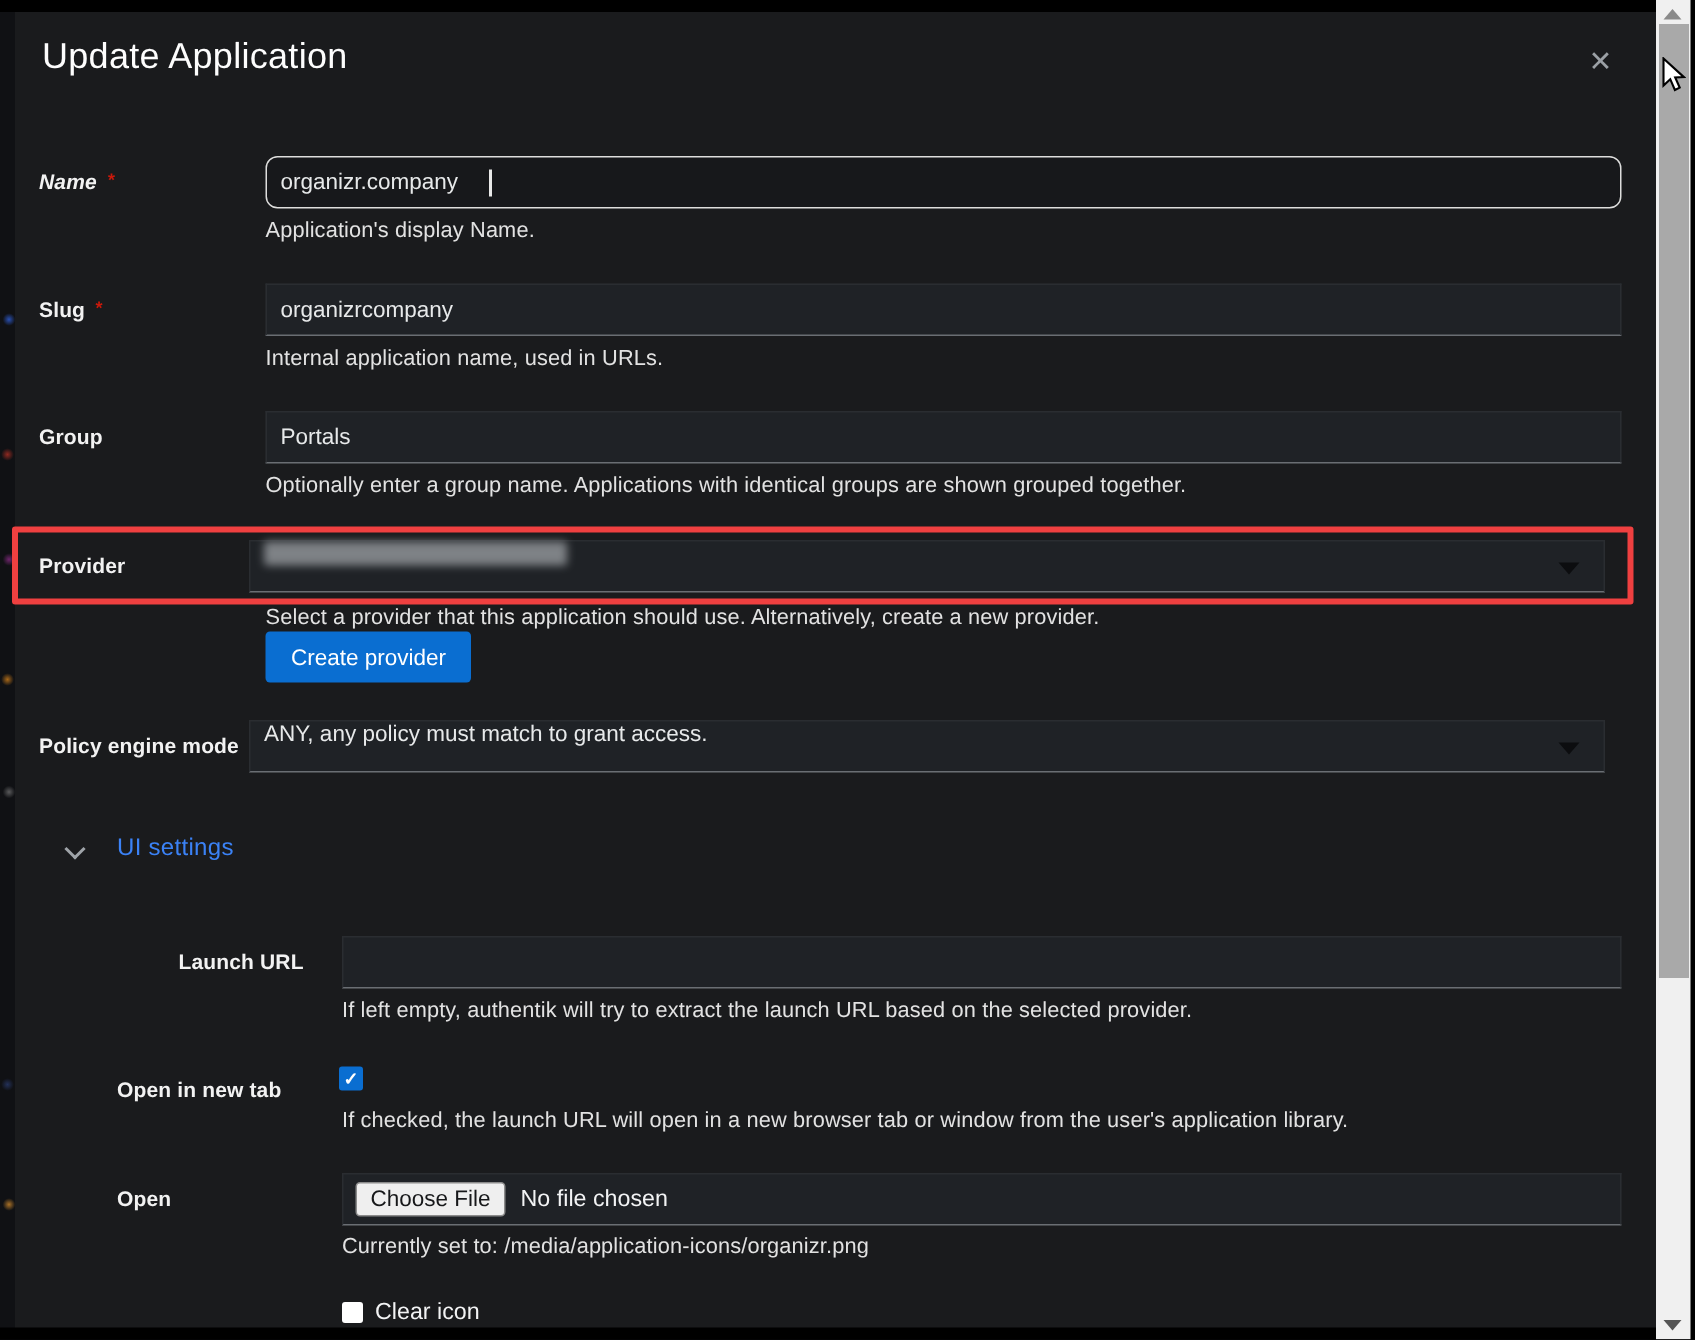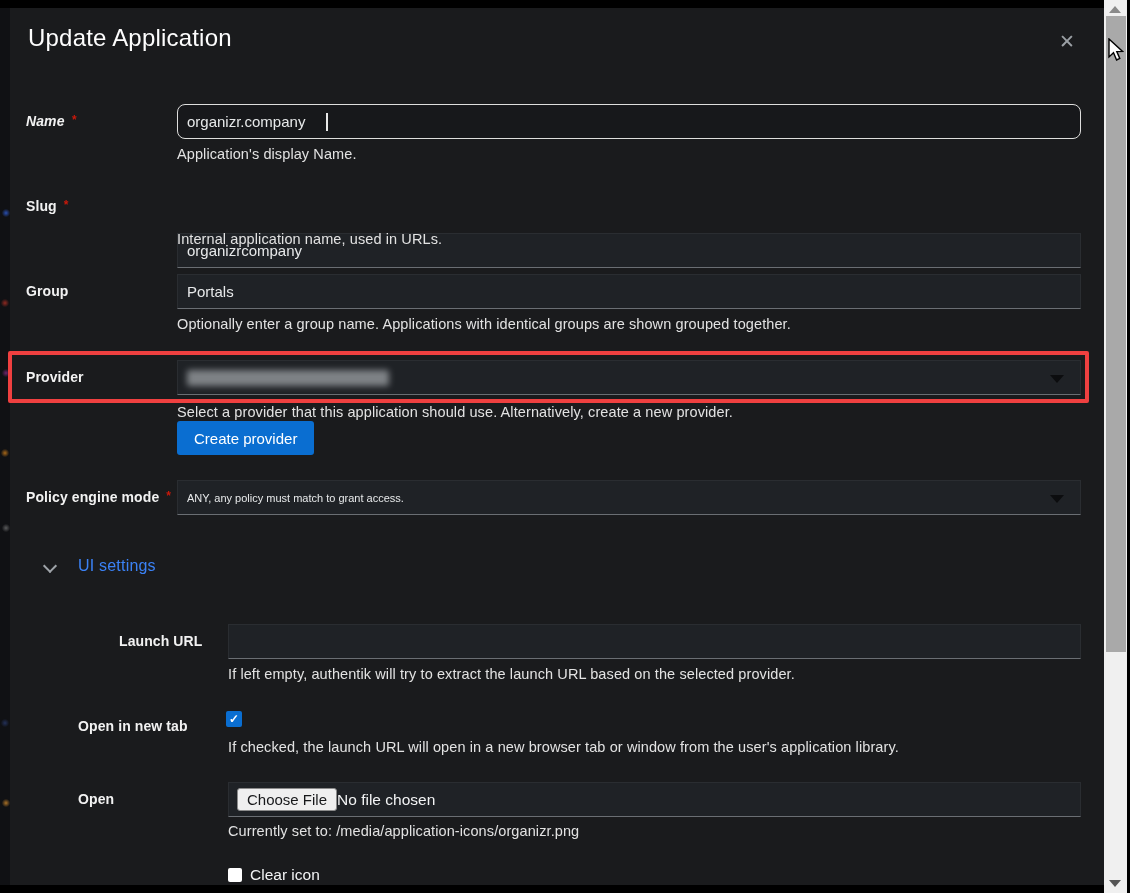--- a/index.html
+++ b/index.html
@@ -52,23 +52,23 @@
     padding:0 9px;
   }
   .text-input.focused {
     background:#17181b; border:1.5px solid #dededd; border-radius:8px;gap:20px;
   }
   .caret-bar {
     display:inline-block; width:1.5px; height:18px; background:#e8e8e8;
     margin-left:1px;
   }
   .select {
-    left:177px; width:904px; height:35px; background:#1f2226;
+    left:166px; width:904px; height:35px; background:#1f2226;
     border:1px solid #2a2d31; border-bottom:1px solid #6a6e73;
-    color:#e7e9ea; font-size:11px; display:flex; align-items:center;
+    color:#e7e9ea; font-size:15px; display:flex; align-items:flex-start;
     padding:0 34px 0 9px; cursor:pointer;
   }
   .select-caret {
     position:absolute; right:16px; top:14px; width:0; height:0;
     border-left:7px solid transparent; border-right:7px solid transparent;
     border-top:8px solid #0c0d0f;
   }
   .redacted {
     width:202px; height:16px; background:#8f9397; border-radius:2px;
     filter:blur(3px); opacity:.85;
@@ -93,21 +93,21 @@
     width:16px; height:16px; border-radius:2px; cursor:pointer;
   }
   .checkbox.checked {
     background:#0a6ed1; color:#fff; font-size:12px; font-weight:700;
     display:flex; align-items:center; justify-content:center; line-height:1;
   }
   .checkbox.unchecked-white { background:#ffffff; width:14px; height:14px; }
   .file-input-row {
     left:228px; width:853px; height:35px; background:#1f2226;
     border:1px solid #2a2d31; border-bottom:1px solid #6a6e73;
-    display:flex; align-items:center; padding:0 8px; 
+    display:flex; align-items:center; padding:0 8px; gap:10px;
   }
   .choose-file-btn {
     height:23px; padding:0 9px; background:#efefef; color:#17181a;
     border:1px solid #8b8b8b; border-radius:3px; font-size:15px;
     font-family:"Liberation Sans", sans-serif; cursor:pointer;
   }
   .file-status { color:#f2f3f4; font-size:15.5px; }
   
   #scrollbar {
     position:absolute; left:1104px; top:0; width:23px; height:893px;
@@ -146,21 +146,21 @@
   </div>
   <div class="abs text-input focused" style="top:104px;">
     <span>organizr.company</span>
       <span class="caret-bar"></span>
   </div>
   <div class="abs help" style="left:177px; top:146px;">Application's display Name.</div>
 
   <div class="abs field-label" style="left:26px; top:198px;">
     <span>Slug</span><span class="req">*</span>
   </div>
-  <div class="abs text-input" style="top:189px;margin-top:44px;">
+  <div class="abs text-input" style="top:189px;">
     <span>organizrcompany</span>
   </div>
   <div class="abs help" style="left:177px; top:231px;">Internal application name, used in URLs.</div>
 
   <div class="abs field-label" style="left:26px; top:283px;">Group</div>
   <div class="abs help" style="left:177px; top:316px;">Optionally enter a group name. Applications with identical groups are shown grouped together.</div>
   <div class="abs text-input" style="top:274px;">
     <span>Portals</span>
   </div>
 

